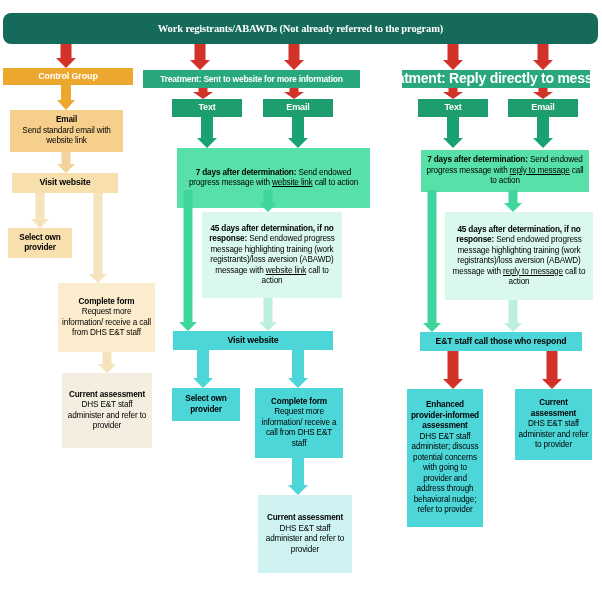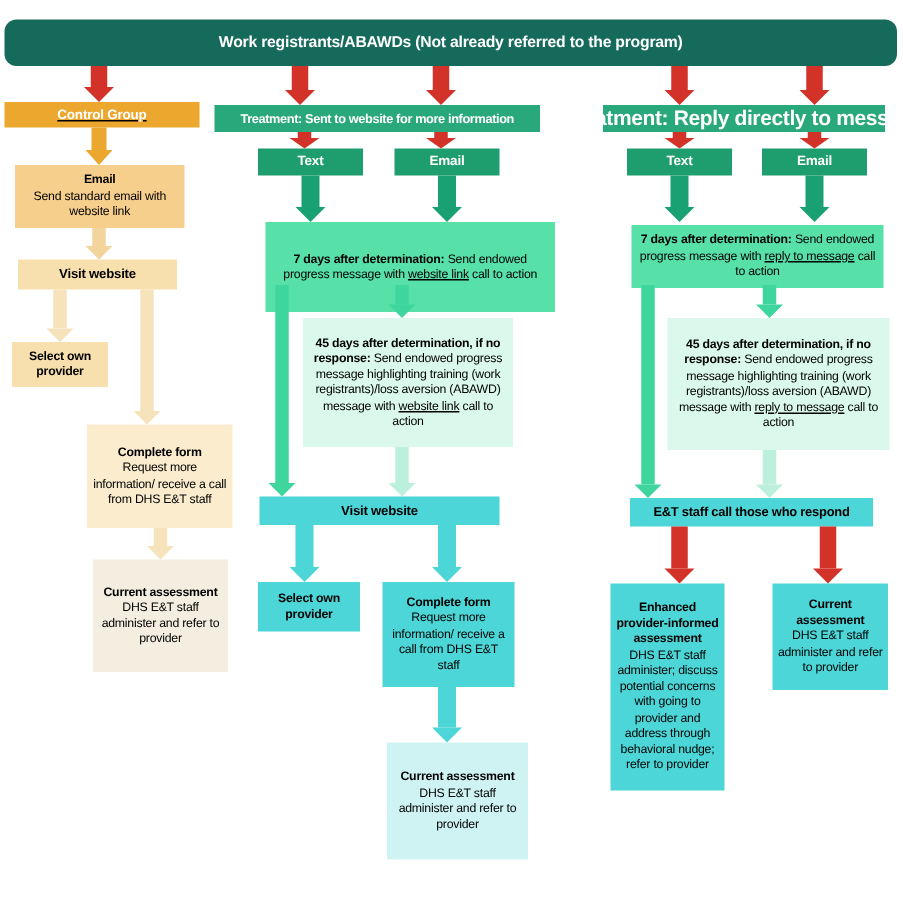--- a/index.html
+++ b/index.html
@@ -9,21 +9,21 @@
   
   .bx{position:absolute;box-sizing:border-box;display:flex;flex-direction:column;
       align-items:center;justify-content:center;text-align:center;
       font-size:8.2px;line-height:1.28;color:#000;padding:2px 3px;letter-spacing:-0.15px;}
   .bx .ttl{font-weight:bold;}
   .bx.flow{display:flex;}
   .bx .p{display:block;width:100%;}
   .hdr{background:var(--header-teal);color:#fff;font-weight:bold;font-size:10.5px;
        border-radius:8px;}
   .lbl{font-weight:bold;color:#fff;font-size:9px;white-space:nowrap;}
-  .f-gold{background:var(--gold);text-decoration:underline;}
+  .f-gold{background:var(--gold);}
   .f-lgold{background:var(--gold-light);}
   .f-pgold{background:var(--gold-pale);}
   .f-cream{background:var(--cream);}
   .f-beige{background:var(--beige);}
   .f-green{background:var(--green);font-size:8.5px;letter-spacing:-0.25px;}
   .f-dgreen{background:var(--green-dark);}
   .f-spring{background:var(--spring);}
   .f-mint{background:var(--mint);}
   .f-cyan{background:var(--cyan);}
   .f-pcyan{background:var(--cyan-pale);}
@@ -47,21 +47,21 @@
   .c-green{--ac:var(--green-arrow);--sw:12px;--hw:10px;}
   .c-spring{--ac:var(--spring-arrow);}
   .c-mint{--ac:var(--mint-arrow);}
   .c-cyan{--ac:var(--cyan);--sw:12px;--hw:10px;}
 </style>
 </head>
 <body>
 
 <div id="stage">
 
-  <div class="bx hdr" style="left:3px;top:13px;width:595px;height:31px;">
+  <div class="bx hdr" style="left:3px;top:13px;width:595px;height:31px;font-family:Liberation Serif, serif;">
     <span>Work registrants/ABAWDs (Not already referred to the program)</span>
   </div>
 
   <div class="ar c-red" style="left:66px;top:44px;height:24px"></div>
   <div class="ar c-red" style="left:200px;top:44px;height:26px"></div>
   <div class="ar c-red" style="left:294px;top:44px;height:26px"></div>
   <div class="ar c-red" style="left:453px;top:44px;height:26px"></div>
   <div class="ar c-red" style="left:543px;top:44px;height:26px"></div>
 
   <div class="bx f-gold" style="left:3px;top:68px;width:130px;height:17px;">

